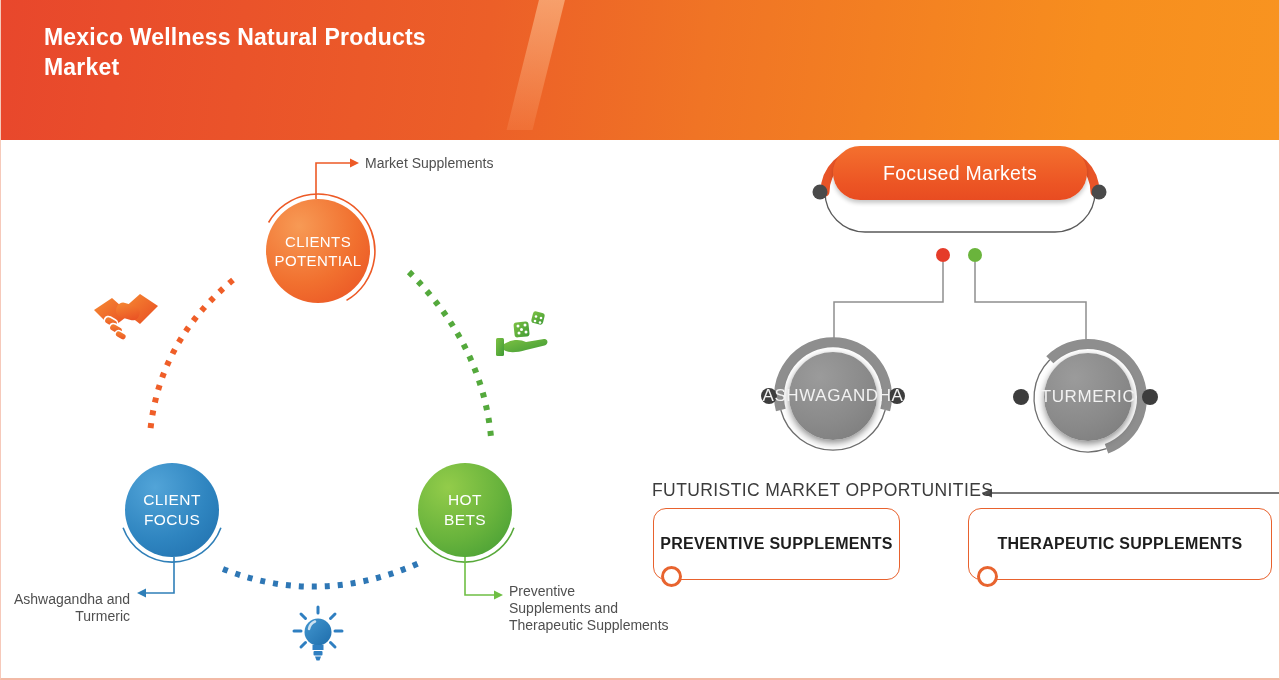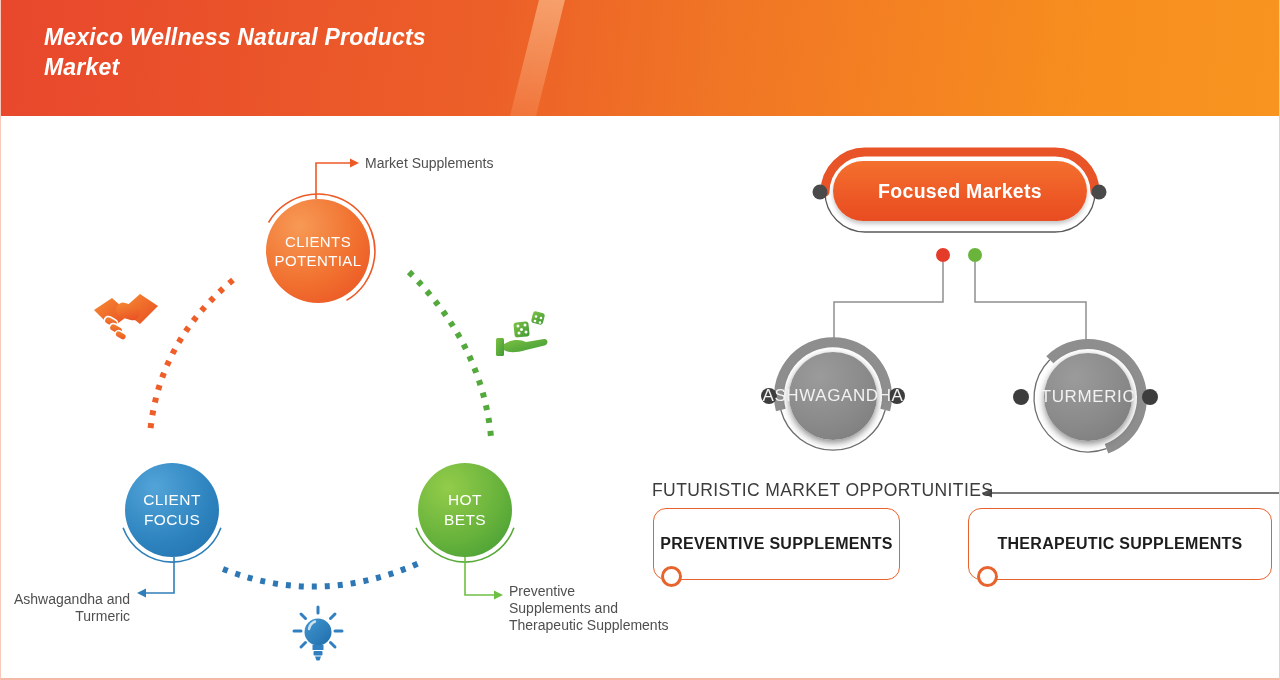--- a/index.html
+++ b/index.html
@@ -3,23 +3,23 @@
 <meta charset="utf-8">
 <style>
   html,body{margin:0;padding:0;}
   body{
     width:1280px;height:680px;position:relative;overflow:hidden;
     background:#ffffff;font-family:"Liberation Sans",sans-serif;
   }
   .frame{position:absolute;inset:0;border-left:1px solid #f6c9ba;border-right:1px solid #f6c9ba;border-bottom:2px solid #f3b9a6;pointer-events:none;z-index:5;}
   
   .header{
-    position:absolute;left:0;top:0;width:1280px;height:116px;
+    position:absolute;left:0;top:0;width:1280px;height:140px;
     background:linear-gradient(97deg,#e8472c 0%,#ec5f28 38%,#f07425 55%,#f78e1e 85%,#f89420 100%);
-    z-index:3;overflow:hidden;font-style:italic;
+    z-index:3;overflow:hidden;
   }
   .header-stripe{
     position:absolute;left:524px;top:-10px;height:140px;width:26px;
     transform:skewX(-14deg);
     background:linear-gradient(180deg,rgba(255,214,170,.55),rgba(255,170,120,.18));
   }
   .header-title{
     position:absolute;left:44px;top:22px;width:450px;
     color:#ffffff;font-size:23px;font-weight:bold;line-height:1.32;letter-spacing:.2px;
   }
@@ -44,25 +44,25 @@
     background:radial-gradient(circle at 32% 26%,#52a4d8 0%,#2f85c0 55%,#1e6dab 100%);
   }
   .node-green{
     left:418px;top:463px;width:94px;height:94px;font-size:15.5px;
     background:radial-gradient(circle at 32% 26%,#93cc4a 0%,#68b33c 55%,#3f9a33 100%);
   }
   .callout{position:absolute;color:#4f4f4f;font-size:14px;line-height:1.22;z-index:2;}
   .callout-right{text-align:right;}
   
   .pill{
-    position:absolute;left:833px;top:161px;width:254px;height:60px;border-radius:30px;
+    position:absolute;left:833px;top:146px;width:254px;height:54px;border-radius:30px;
     background:linear-gradient(180deg,#f4702e 0%,#ec5524 70%,#e84c21 100%);
     box-shadow:0 3px 4px rgba(0,0,0,.22);
     display:flex;align-items:center;justify-content:center;
-    color:#fff;font-size:19.5px;font-weight:bold;letter-spacing:.3px;z-index:2;
+    color:#fff;font-size:19.5px;font-weight:normal;letter-spacing:.3px;z-index:2;
   }
   .product-circle{
     position:absolute;width:88px;height:88px;border-radius:50%;
     background:radial-gradient(circle at 35% 28%,#9b9b9b 0%,#8a8a8a 55%,#797979 100%);
     box-shadow:0 3px 7px rgba(0,0,0,.45);
     display:flex;align-items:center;justify-content:center;
     color:#f2f2f2;font-size:17px;letter-spacing:.6px;z-index:2;text-align:center;
   }
   .pc-ashwagandha{left:789px;top:352px;}
   .pc-turmeric{left:1044px;top:353px;}

